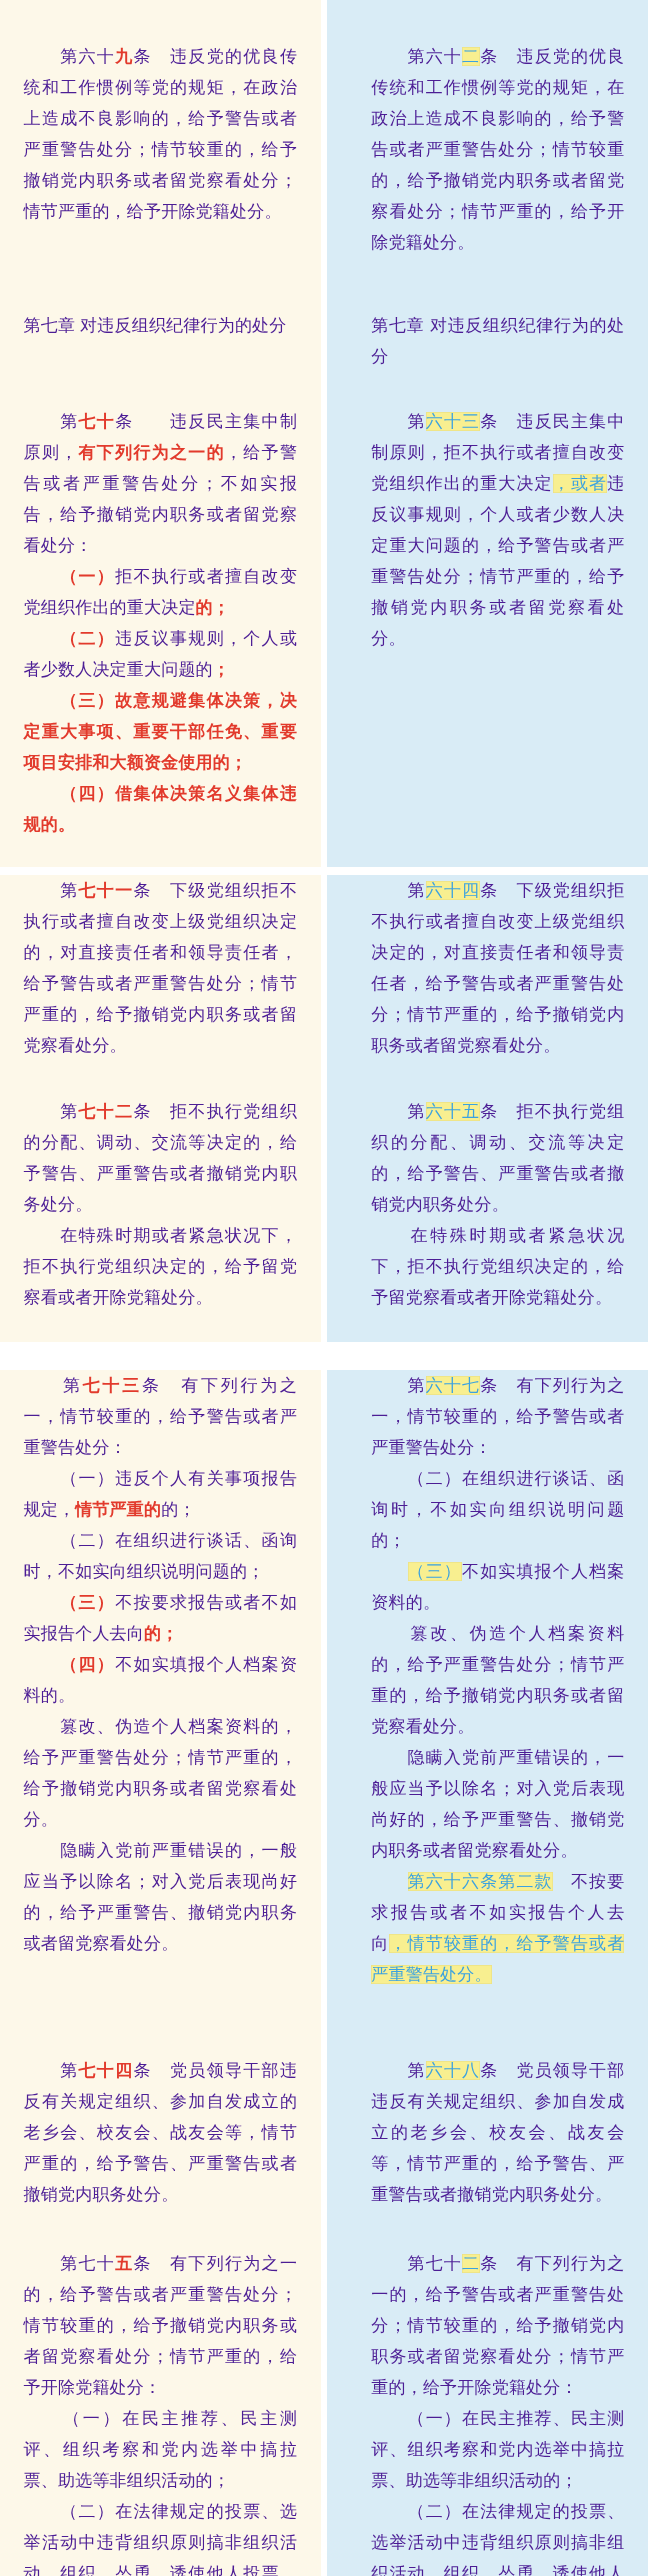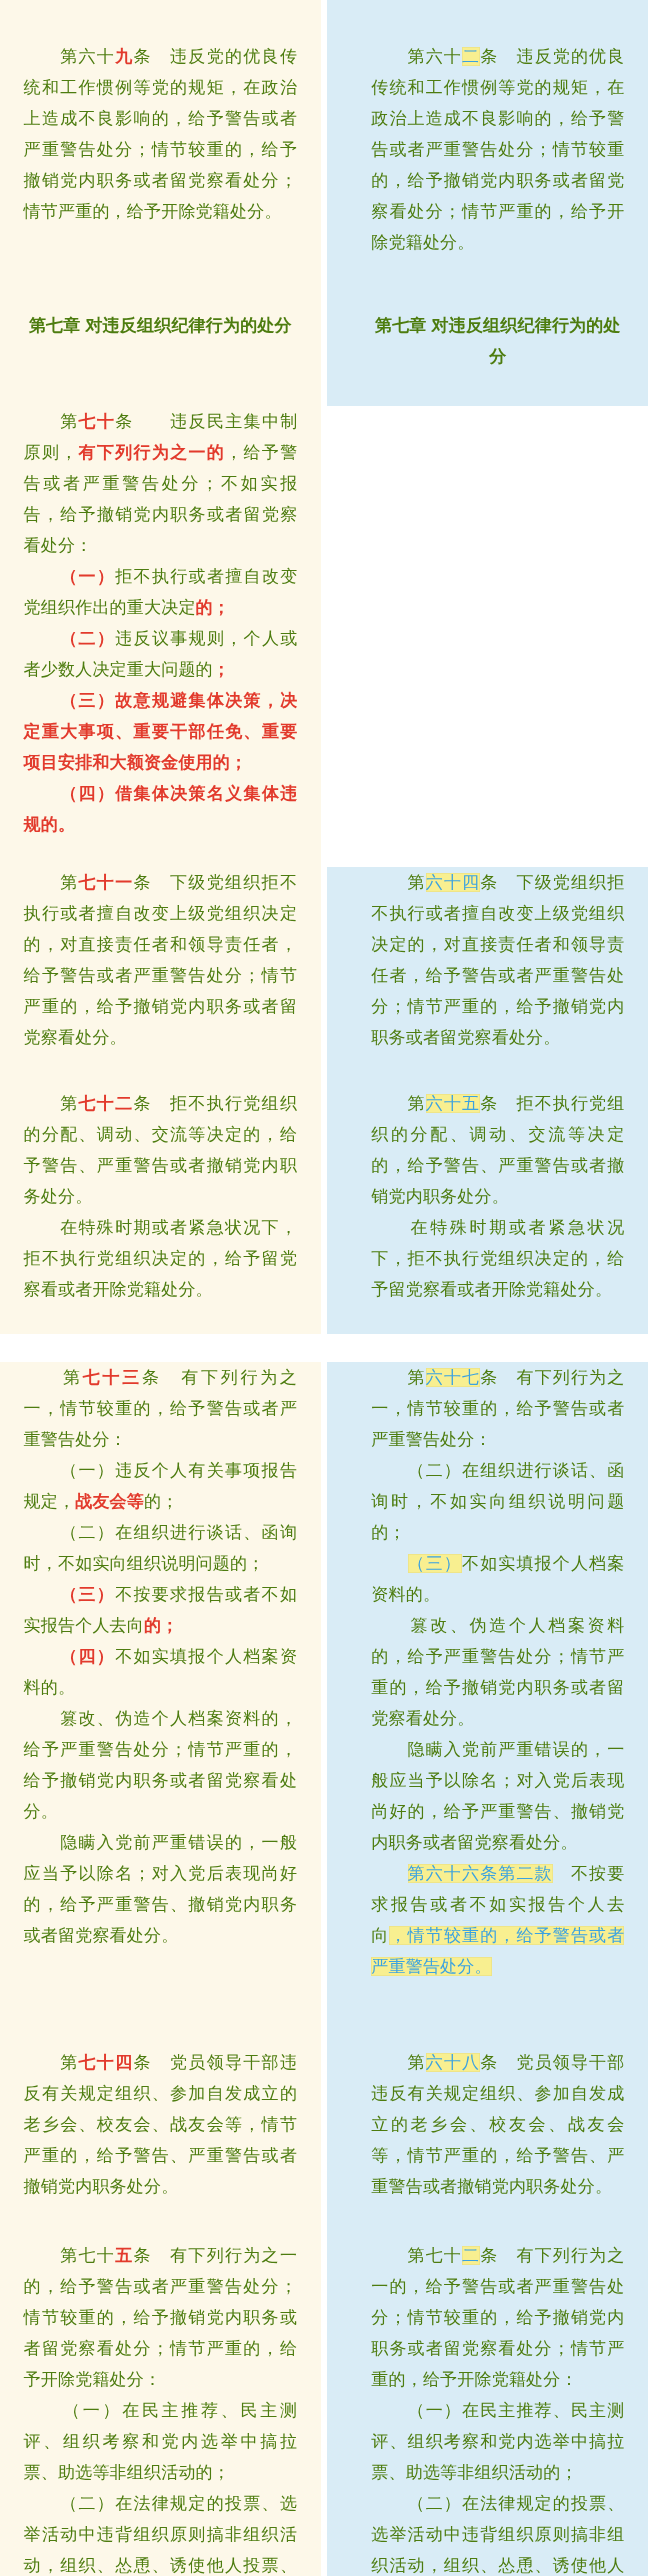--- a/index.html
+++ b/index.html
@@ -25,34 +25,33 @@
     line-height: 31px;
     letter-spacing: 0.2px;
     text-align: justify;
     color: #3ba2e1;
   }
   .cell-left  { background: #fdf8e9; }
   .cell-right { background: #d9ecf6; padding-left: 44px; }
 
   .para { margin: 0; }
   .para.heading {
-    text-align: center;
-    font-weight: bold;
+    font-weight: normal;
     font-size: 17px;
     color: #2f9fdf;
   }
-  .run-blue { color: #4d7c0f; }
+  .run-blue { color: #4c1d95; }
   .run-red  { color: #e23a2c; font-weight: bold; }
   .run-hl   { color: #3ba2e1; background: #f8ef90; box-shadow: 0 0 0 0.7px #ece285 inset; }
 
   
   .row:nth-child(1) .cell { padding-top: 41px; padding-bottom: 52px; }
   .row:nth-child(2) .cell { padding-bottom: 34px; }
   .row:nth-child(3) .cell { padding-bottom: 26.5px; }
-  .row:nth-child(4) .cell { padding-bottom: 35px; }
+  .row:nth-child(4) .cell { padding-bottom: 35px; margin-top: 8px; }
   .row:nth-child(5) .cell { padding-bottom: 29.5px; }
   .row:nth-child(6) .cell { padding-bottom: 65px; margin-top: 28px; }
   .row:nth-child(7) .cell { padding-bottom: 38px; }
   .row:nth-child(8) .cell { padding-bottom: 16px; }
 </style>
 </head>
 <body>
 
 <div id="doc">
     <div class="row">
@@ -72,20 +71,23 @@
       </div>
     </div>
     <div class="row">
       <div class="cell cell-left">
         <p class="para"><span class="run-blue">　　第</span><span class="run-red">七十</span><span class="run-blue">条　　违反民主集中制原则，</span><span class="run-red">有下列行为之一的</span><span class="run-blue">，给予警告或者严重警告处分；不如实报告，给予撤销党内职务或者留党察看处分：</span></p>
         <p class="para"><span class="run-red">　　（一）</span><span class="run-blue">拒不执行或者擅自改变党组织作出的重大决定</span><span class="run-red">的；</span></p>
         <p class="para"><span class="run-red">　　（二）</span><span class="run-blue">违反议事规则，个人或者少数人决定重大问题的</span><span class="run-red">；</span></p>
         <p class="para"><span class="run-red">　　（三）故意规避集体决策，决定重大事项、重要干部任免、重要项目安排和大额资金使用的；</span></p>
         <p class="para"><span class="run-red">　　（四）借集体决策名义集体违规的。</span></p>
       </div>
+      <div class="cell cell-right">
+        <p class="para"><span class="run-blue">　　第</span><span class="run-hl">六十三</span><span class="run-blue">条　违反民主集中制原则，拒不执行或者擅自改变党组织作出的重大决定</span><span class="run-hl">，或者</span><span class="run-blue">违反议事规则，个人或者少数人决定重大问题的，给予警告或者严重警告处分；情节严重的，给予撤销党内职务或者留党察看处分。</span></p>
+      </div>
     </div>
     <div class="row">
       <div class="cell cell-left">
         <p class="para"><span class="run-blue">　　第</span><span class="run-red">七十一</span><span class="run-blue">条　下级党组织拒不执行或者擅自改变上级党组织决定的，对直接责任者和领导责任者，给予警告或者严重警告处分；情节严重的，给予撤销党内职务或者留党察看处分。</span></p>
       </div>
       <div class="cell cell-right">
         <p class="para"><span class="run-blue">　　第</span><span class="run-hl">六十四</span><span class="run-blue">条　下级党组织拒不执行或者擅自改变上级党组织决定的，对直接责任者和领导责任者，给予警告或者严重警告处分；情节严重的，给予撤销党内职务或者留党察看处分。</span></p>
       </div>
     </div>
     <div class="row">
@@ -94,21 +96,21 @@
         <p class="para"><span class="run-blue">　　在特殊时期或者紧急状况下，拒不执行党组织决定的，给予留党察看或者开除党籍处分。</span></p>
       </div>
       <div class="cell cell-right">
         <p class="para"><span class="run-blue">　　第</span><span class="run-hl">六十五</span><span class="run-blue">条　拒不执行党组织的分配、调动、交流等决定的，给予警告、严重警告或者撤销党内职务处分。</span></p>
         <p class="para"><span class="run-blue">　　在特殊时期或者紧急状况下，拒不执行党组织决定的，给予留党察看或者开除党籍处分。</span></p>
       </div>
     </div>
     <div class="row">
       <div class="cell cell-left">
         <p class="para"><span class="run-blue">　　第</span><span class="run-red">七十三</span><span class="run-blue">条　有下列行为之一，情节较重的，给予警告或者严重警告处分：</span></p>
-        <p class="para"><span class="run-blue">　　（一）违反个人有关事项报告规定，</span><span class="run-red">战友会等</span><span class="run-blue">的；</span></p>
+        <p class="para"><span class="run-blue">　　（一）违反个人有关事项报告规定，</span><span class="run-red">情节严重的</span><span class="run-blue">的；</span></p>
         <p class="para"><span class="run-blue">　　（二）在组织进行谈话、函询时，不如实向组织说明问题的；</span></p>
         <p class="para"><span class="run-red">　　（三）</span><span class="run-blue">不按要求报告或者不如实报告个人去向</span><span class="run-red">的；</span></p>
         <p class="para"><span class="run-red">　　（四）</span><span class="run-blue">不如实填报个人档案资料的。</span></p>
         <p class="para"><span class="run-blue">　　篡改、伪造个人档案资料的，给予严重警告处分；情节严重的，给予撤销党内职务或者留党察看处分。</span></p>
         <p class="para"><span class="run-blue">　　隐瞒入党前严重错误的，一般应当予以除名；对入党后表现尚好的，给予严重警告、撤销党内职务或者留党察看处分。</span></p>
       </div>
       <div class="cell cell-right">
         <p class="para"><span class="run-blue">　　第</span><span class="run-hl">六十七</span><span class="run-blue">条　有下列行为之一，情节较重的，给予警告或者严重警告处分：</span></p>
         <p class="para"><span class="run-blue">　　（二）在组织进行谈话、函询时，不如实向组织说明问题的；</span></p>
         <p class="para"><span class="run-blue">　　</span><span class="run-hl">（三）</span><span class="run-blue">不如实填报个人档案资料的。</span></p>

